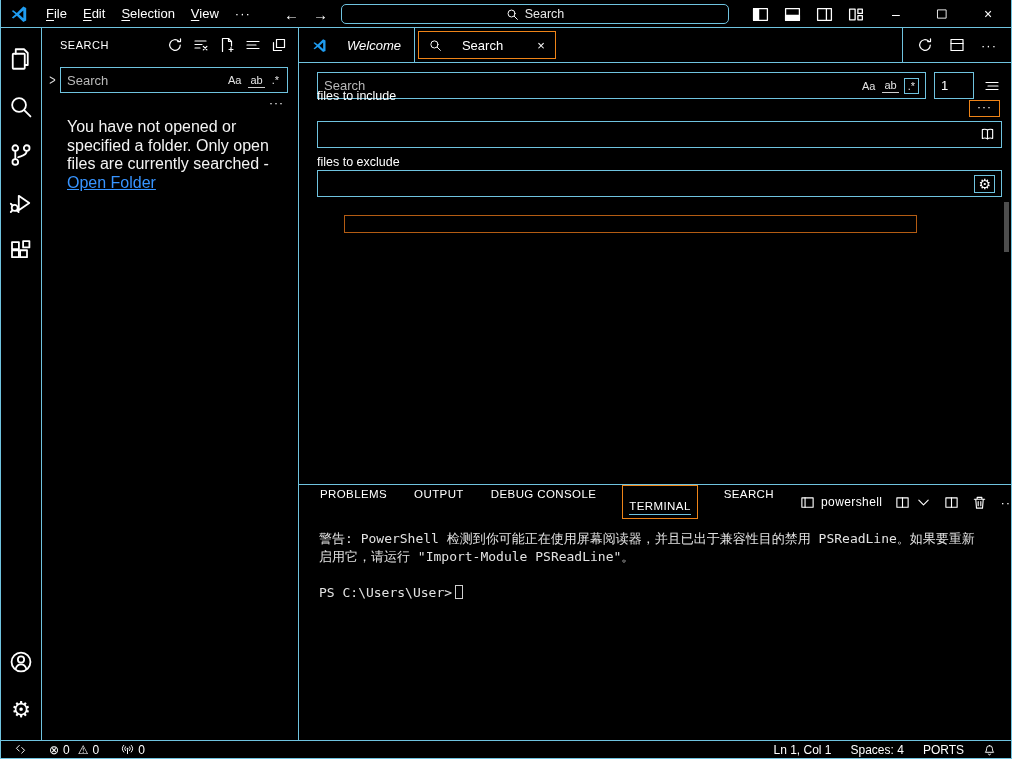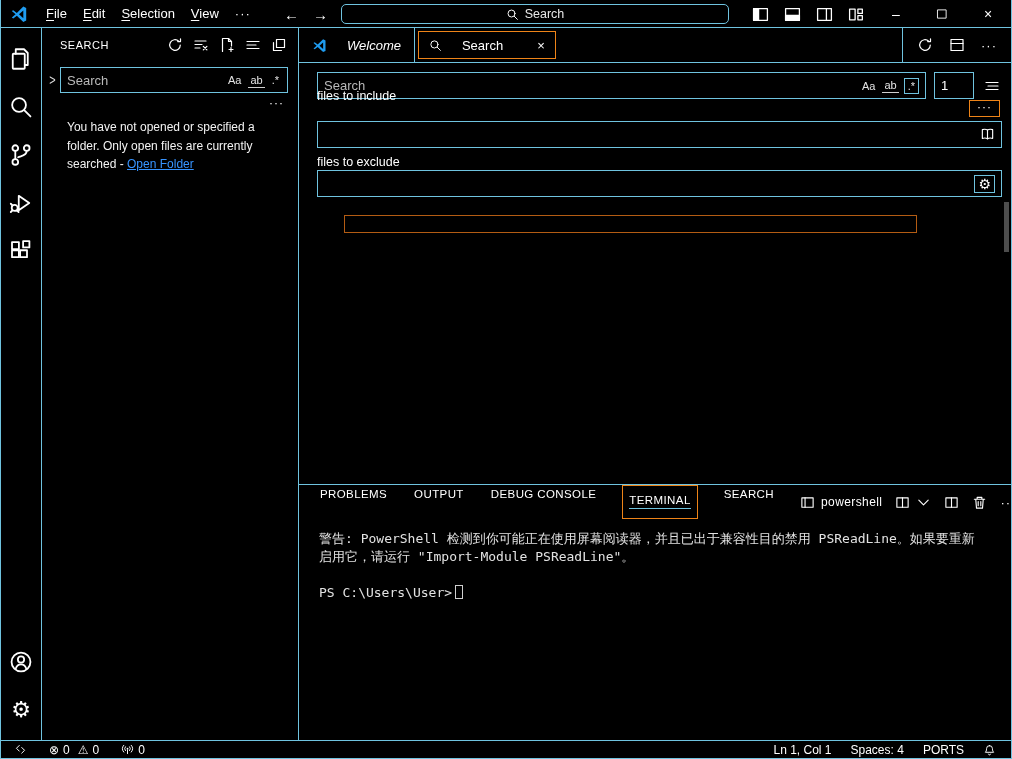--- a/index.html
+++ b/index.html
@@ -50,21 +50,21 @@
   .sb-search-row{display:flex;align-items:flex-start;padding:5px 10px 0 3px}
   .sb-chevron{width:15px;margin-top:6px;text-align:center;color:#ddd;font-size:11px;transform:scaleY(1.4)}
   .inp{border:1px solid var(--border);background:var(--bg);display:flex;align-items:center;padding:0 6px;font-size:13px;gap:4px}
   .sb-input{flex:1;height:26px}
   .placeholder{color:#b9b9b9}
   .optgrp{margin-left:auto;display:flex;align-items:center;gap:5px}
   .opt{font-size:11px;color:#e4e4e4;padding:1px 2px;white-space:nowrap}
   .opt-word{border-bottom:1px solid #cfcfcf}
   .opt-boxed{border:1px solid var(--border);padding:1px 3px}
   .sb-more{text-align:right;padding:3px 14px 0 0;font-size:12px;letter-spacing:1px}
-  .sb-msg{padding:8px 18px 0 25px;line-height:18.5px;font-size:12px;color:#f3f3f3}
+  .sb-msg{padding:8px 18px 0 25px;line-height:18.5px;font-size:16px;color:#f3f3f3}
   .sb-msg a{color:var(--link);text-decoration:underline}
 
   
   .editor-col{flex:1;display:flex;flex-direction:column;min-width:0}
   .tabbar{height:35px;border-bottom:1px solid var(--border);display:flex;align-items:stretch}
   .tab{display:flex;align-items:center;gap:20px;padding:0 13px;font-size:13px;border-right:1px solid var(--border)}
   .tab-welcome{font-style:italic}
   .tab-welcome svg{width:15px;height:15px}
   .tab-active{border:1px solid var(--focus);align-self:center;height:28px;margin-left:3px;padding:0 10px}
   .tab-active svg{width:13px;height:13px}
@@ -90,21 +90,21 @@
   .in-icon{margin-left:auto;display:flex;align-items:center}
   .in-icon svg{width:15px;height:15px}
   .gear-small{font-size:14px;line-height:1}
   .orange-box{position:absolute;left:45px;top:152px;width:573px;height:18px;border:1px solid var(--focus-dim)}
   .scroll-thumb{position:absolute;right:2px;top:139px;width:5px;height:50px;background:#4d4d4d}
 
   
   .panel{height:256px;border-top:1px solid var(--border);display:flex;flex-direction:column}
   .panel-tabs{height:34px;display:flex;padding:0 12px 0 20px;gap:25px;font-size:11.5px;letter-spacing:.4px}
   .ptab{padding:3px 1px;white-space:nowrap}
-  .ptab-active{border:1px solid var(--focus);padding:8px 6px}
+  .ptab-active{border:1px solid var(--focus);padding:14px 6px}
   .ptab-active .ptab-lbl{display:inline-block;border-bottom:1px solid var(--border);padding-bottom:2px}
   .panel-actions{margin-left:auto;display:flex;align-items:center;gap:13px;font-size:12px}
   .panel-actions svg{width:15px;height:15px}
   .shell-item{display:flex;align-items:center;gap:6px}
   .chev{width:10px;height:10px}
   .terminal{flex:1;padding:11px 8px 0 20px;font-family:"DejaVu Sans Mono",monospace;font-size:13px;line-height:18px;color:#e2e2e2}
   .t-line{white-space:pre-wrap}
   .t-blank{height:18px}
   .cursor{display:inline-block;width:8px;height:14px;border:1px solid #cfcfcf;vertical-align:-2px;margin-left:3px}
 

